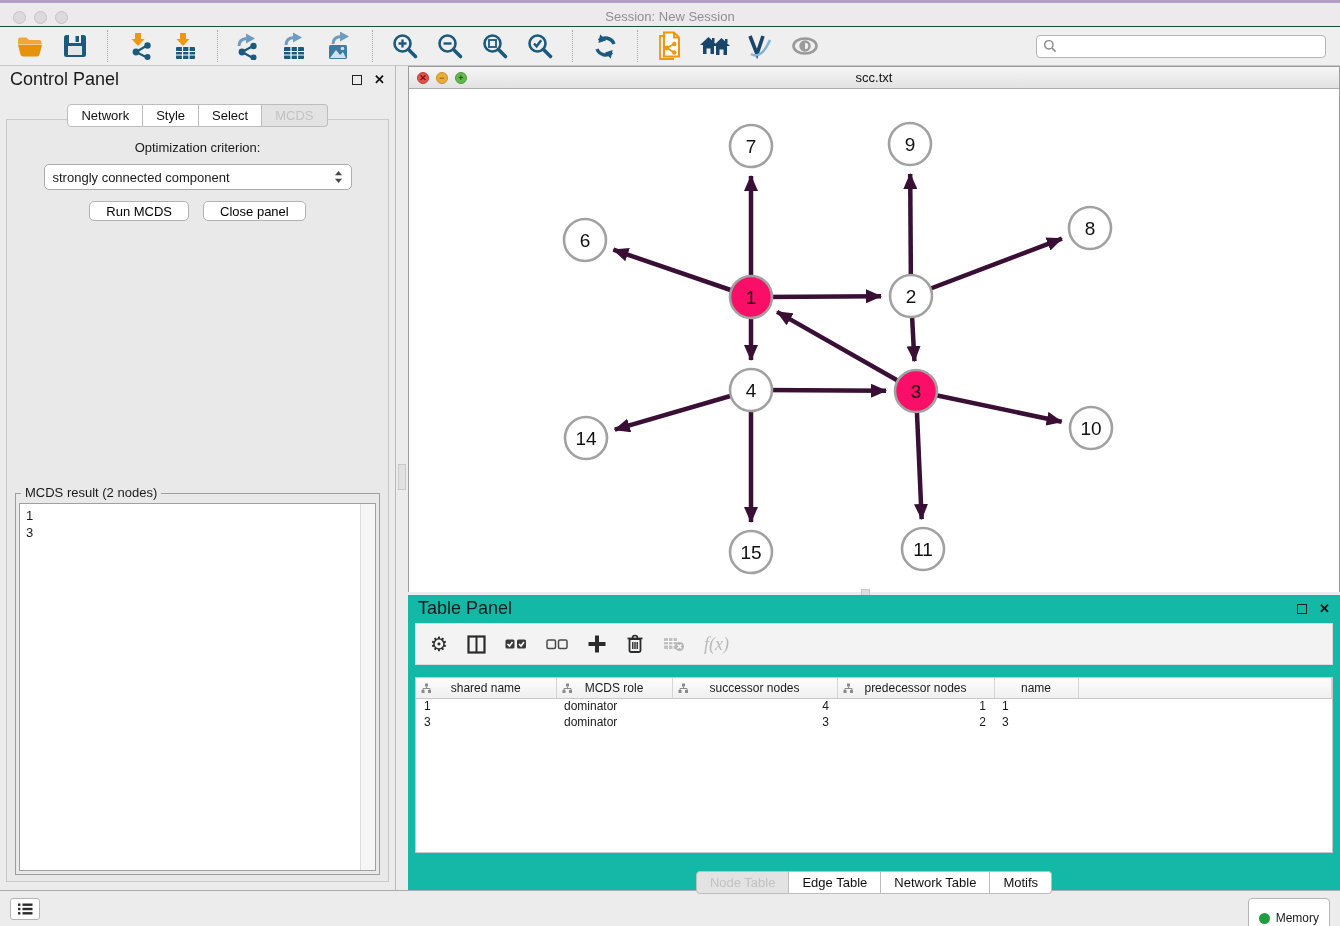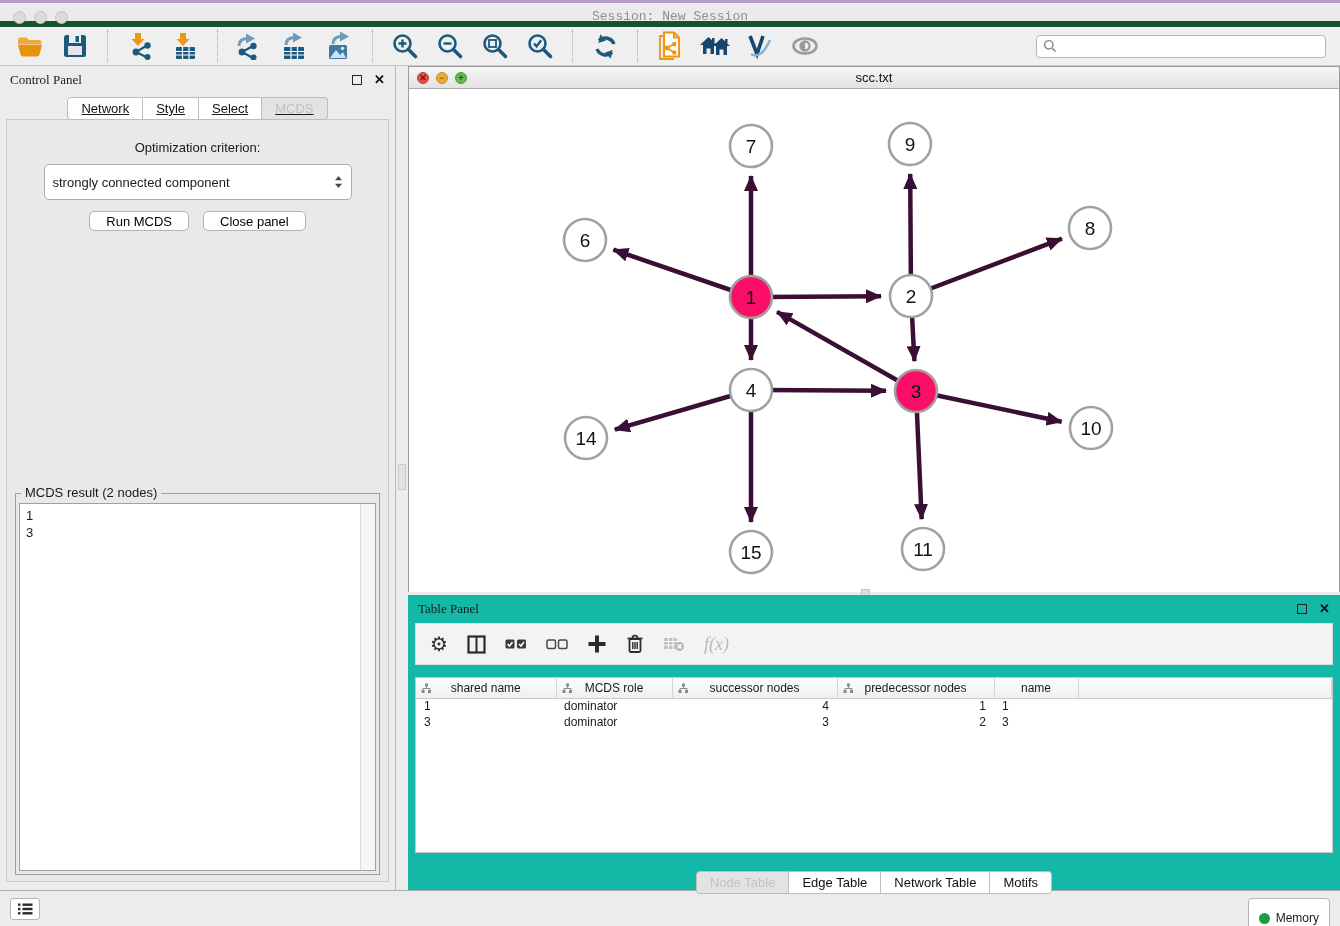--- a/index.html
+++ b/index.html
@@ -4,52 +4,52 @@
 <style>
   * { box-sizing: border-box; margin: 0; padding: 0; }
   html,body { width:1340px; height:926px; }
   body {
     font-family: "Liberation Sans", sans-serif;
     background:#ECECEC; position:relative; overflow:hidden;
     color:#1a1a1a; font-size:13px;
   }
   
   .titlebar { position:absolute; top:0; left:0; right:0; height:27px;
-    background:#ECEAEC; border-top:3px solid #B49CC6; border-bottom:6px solid #14532d;font-family:Liberation Mono, monospace; }
+    background:#ECEAEC; border-top:3px solid #B49CC6; border-bottom:1px solid #14532d; }
   .mac-lights { position:absolute; left:13px; top:8px; display:flex; gap:8px; }
   .mac-light { width:13px; height:13px; border-radius:50%; background:#DCDADC; border:1px solid #C4C2C4;
     display:flex; align-items:center; justify-content:center; font-size:9px; font-weight:bold; }
   .win-title { position:absolute; left:0; right:0; top:6px; text-align:center; color:#8F8F8F; font-size:13px; }
   
   .toolbar { position:absolute; top:27px; left:0; right:0; height:39px; background:#EFEFEF;
     border-bottom:1px solid #C6C6C6; display:flex; align-items:center; padding:0 12px; gap:9px; }
   .tb-btn { width:36px; height:32px; display:flex; align-items:center; justify-content:center; }
   .tb-sep { width:0; height:32px; border-left:1px dotted #A8A8A8; margin:0 5px; }
   .tb-spacer { flex:1; }
   .searchbox { width:290px; height:23px; background:#fff; border:1px solid #B5B5B5; border-radius:4px;
     display:flex; align-items:center; padding:0 6px; margin-right:2px; }
   .searchbox input { border:none; outline:none; flex:1; font-size:12px; font-family:"Liberation Sans",sans-serif; background:transparent; }
   
   .control-panel { position:absolute; left:0; top:66px; width:396px; height:824px;
     background:#ECECEC; border-right:1px solid #B9B9B9; }
   .panel-head { height:27px; display:flex; align-items:center; padding:0 10px; }
-  .panel-head .ph-title { flex:1; font-size:13px;font-family:Liberation Serif, serif; }
+  .panel-head .ph-title { flex:1; font-size:18px; }
   .float-icon { width:10px; height:10px; border:1.5px solid #222; margin-right:12px; cursor:default; }
   .close-icon { font-size:13px; font-weight:bold; color:#111; cursor:default; line-height:10px; }
   .segrow { display:flex; justify-content:center; position:relative; z-index:2; }
-  .cp-tabs { margin-top:4px;text-decoration:underline; }
+  .cp-tabs { margin-top:11px; }
   .seg { background:#fff; border:1px solid #BDBDBD; border-left:none; padding:3px 13px;
     font-size:13px; color:#111; cursor:default; white-space:nowrap; }
   .seg:first-child { border-left:1px solid #BDBDBD; border-radius:4px 0 0 4px; }
   .seg:last-child { border-radius:0 4px 4px 0; }
   .seg.active { background:#E3E3E3; color:#C2C2C2;text-align:right; }
   .cp-content { position:absolute; left:6px; right:6px; top:53px; bottom:8px;
     background:#E9E9E9; border:1px solid #C9C9C9; margin-top:0; }
   .opt-label { margin-top:20px; text-align:center; font-size:13px; }
-  .dropdown { margin:9px auto 0 auto; width:308px; height:36px; background:#fff; border:1px solid #ACACAC;
+  .dropdown { margin:9px auto 0 auto; width:308px; height:26px; background:#fff; border:1px solid #ACACAC;
     border-radius:5px; display:flex; align-items:center; padding:0 8px; font-size:13px; }
   .dropdown .dd-value { flex:1; }
   .btn-row { display:flex; justify-content:center; gap:14px; margin-top:11px; }
   .mac-btn { height:20px; padding:0 16px; background:#fff; border:1px solid #B3B3B3; border-radius:5px;
     font-size:13px; font-family:"Liberation Sans",sans-serif; cursor:default; }
   .groupbox { position:absolute; left:8px; right:8px; top:373px; bottom:6px; border:1px solid #9E9E9E; }
   .groupbox .gb-title { position:absolute; top:-9px; left:5px; background:#E9E9E9; padding:0 4px; font-size:13px; }
   .resultarea { position:absolute; left:3px; right:3px; top:9px; bottom:3px; background:#fff;
     border:1px solid #A0A0A0; overflow:hidden; }
   .resulttext { padding:3px 6px; font-size:13px; line-height:17px; }

